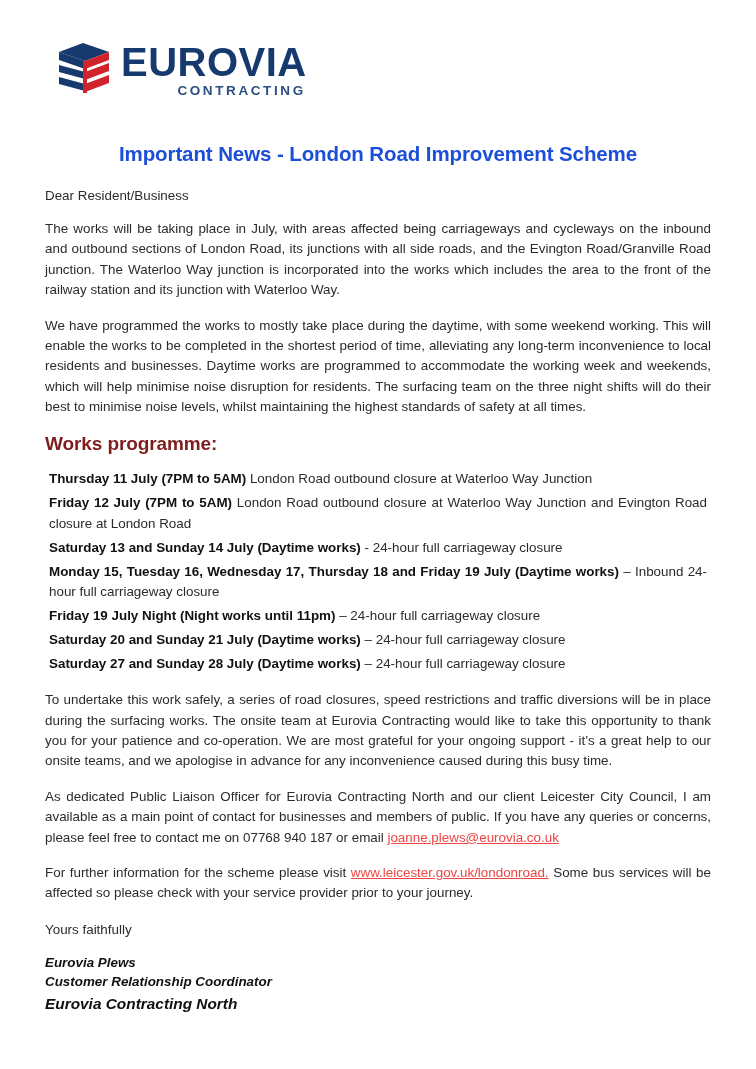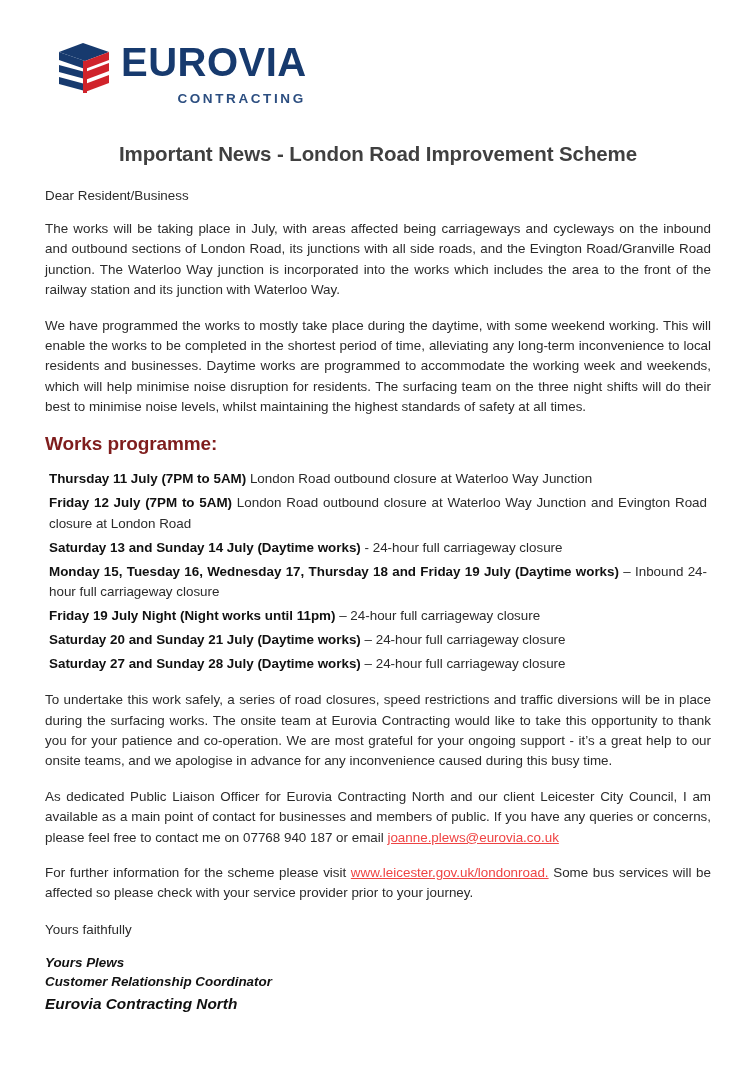--- a/index.html
+++ b/index.html
@@ -38,21 +38,20 @@
     margin-left: 12px;
     margin-top: 2px;
     flex: 0 0 auto;
   }
   .logo-words {
     margin-left: 10px;
     margin-top: 5px;
     display: flex;
     flex-direction: column;
     align-items: flex-end;
-    gap: 8px;
   }
   .logo-name {
     font-family: "Liberation Sans", sans-serif;
     font-size: 40px;
     font-weight: bold;
     letter-spacing: 0.5px;
     color: #173A6E;
     line-height: 0.96;
   }
   .logo-sub {
@@ -63,21 +62,21 @@
     color: #2C4E80;
     margin-top: 2px;
     margin-right: 1px;
   }
 
   
   .doc-title {
     text-align: center;
     font-size: 20.5px;
     font-weight: bold;
-    color: #404040;
+    color: #1d4ed8;
     margin: 16px 0 0 0;
     letter-spacing: -0.1px;
   }
 
   
   .body-text {
     margin-top: 22px;
   }
   p.para {
     font-size: 13.4px;
@@ -195,18 +194,18 @@
       <p class="sched-item left"><b>Saturday 27 and Sunday 28 July (Daytime works)</b><span> – 24-hour full carriageway closure</span></p>
     </div>
 
     <p class="para">To undertake this work safely, a series of road closures, speed restrictions and traffic diversions will be in place during the surfacing works. The onsite team at Eurovia Contracting would like to take this opportunity to thank you for your patience and co-operation. We are most grateful for your ongoing support - it’s a great help to our onsite teams, and we apologise in advance for any inconvenience caused during this busy time.</p>
 
     <p class="para"><span>As dedicated Public Liaison Officer for Eurovia Contracting North and our client Leicester City Council, I am available as a main point of contact for businesses and members of public. If you have any queries or concerns, please feel free to contact me on 07768 940 187 or email </span><a class="link" href="#">joanne.plews@eurovia.co.uk</a></p>
 
     <p class="para"><span>For further information for the scheme please visit </span><a class="link" href="#">www.leicester.gov.uk/londonroad.</a><span> Some bus services will be affected so please check with your service provider prior to your journey.</span></p>
 
     <div class="closing">Yours faithfully</div>
-    <div class="sig-name">Yours Plews</div>
+    <div class="sig-name">Eurovia Plews</div>
     <div class="sig-role">Customer Relationship Coordinator</div>
     <div class="sig-company">Eurovia Contracting North</div>
 
   </div>
 </div>
 
 </body></html>

